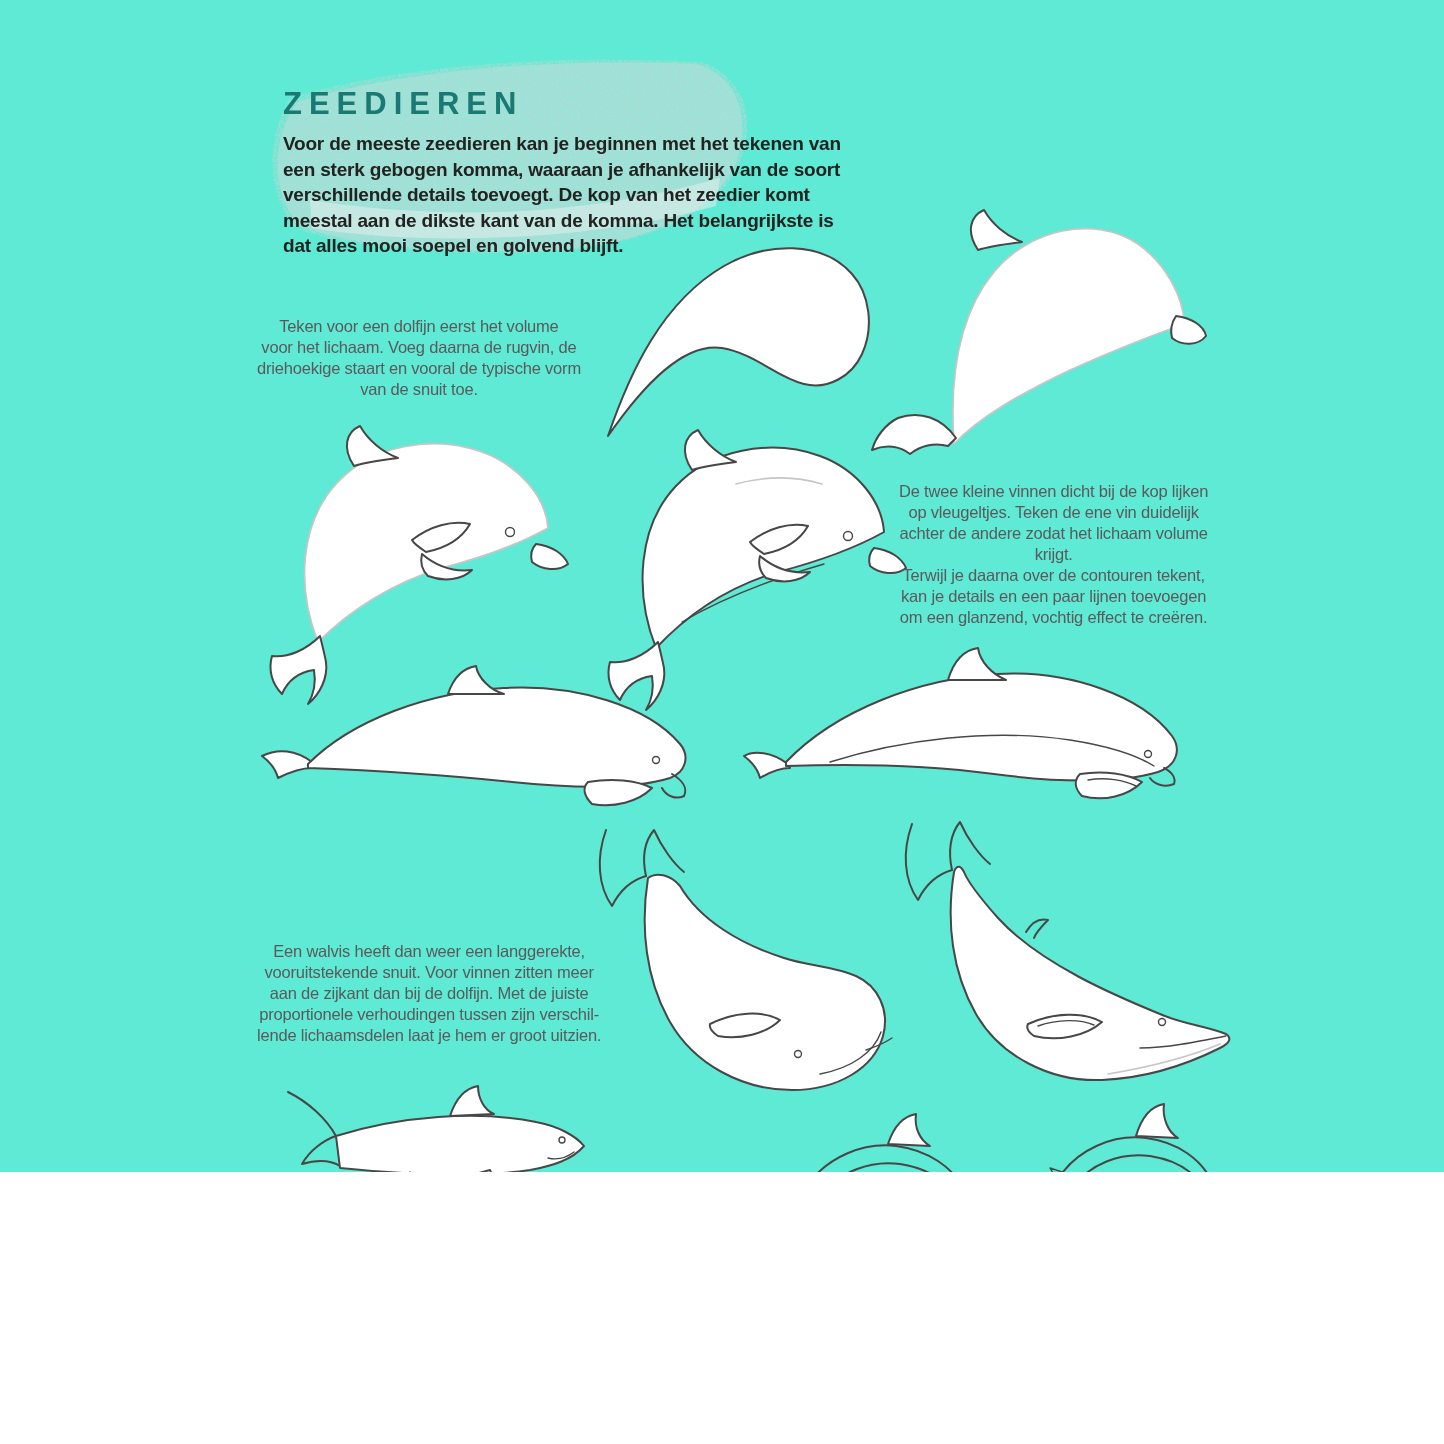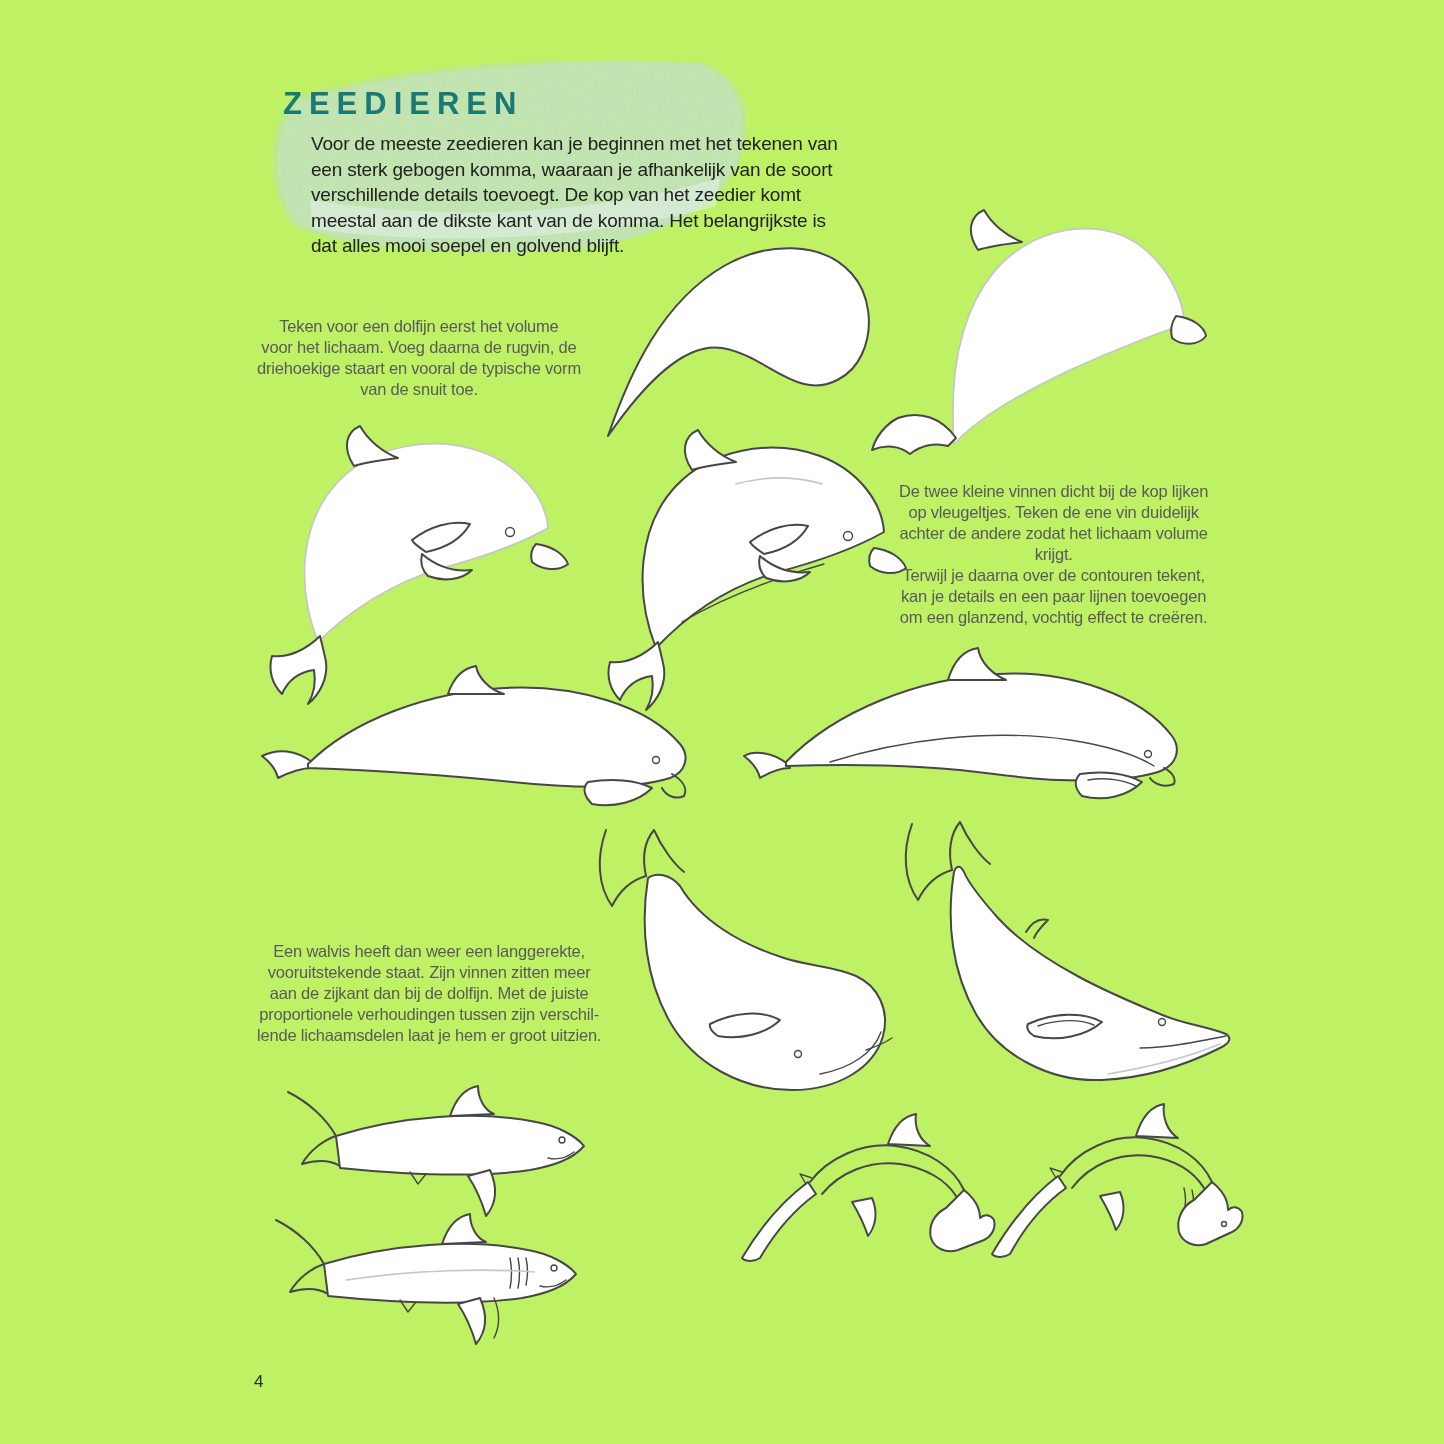--- a/index.html
+++ b/index.html
@@ -1,27 +1,27 @@
 <!DOCTYPE html>
 <html><head>
 <meta charset="utf-8">
 <style>
   html,body { margin:0; padding:0; background:#ffffff; }
   .page {
-    position:relative; width:1444px; height:1444px; background:#bef264;
+    position:relative; width:1444px; height:1172px; background:#5eead4;
     font-family:"Liberation Sans", sans-serif; overflow:hidden;
   }
   .abs { position:absolute; }
   .title {
     font-size:31px; font-weight:800; letter-spacing:7px; color:#1a7a73;
     font-family:"Liberation Sans", sans-serif;
   }
   .intro {
-    font-size:19px; font-weight:400; line-height:25.5px; color:#222220;
-    white-space:pre; letter-spacing:-0.2px;margin-left:28px;
+    font-size:19px; font-weight:700; line-height:25.5px; color:#222220;
+    white-space:pre; letter-spacing:-0.2px;
   }
   .body-text {
     font-size:16.5px; font-weight:400; line-height:21px; color:#5a5a5c;
     white-space:pre; letter-spacing:-0.2px;text-align:center;
   }
   .pagenum { font-size:17px; color:#2b2b2b; }
   svg.fig { position:absolute; overflow:visible; }
   
   .ld  { fill:none; stroke:#474747; stroke-width:2;   stroke-linecap:round; stroke-linejoin:round; }
   .ldt { fill:none; stroke:#474747; stroke-width:1.4; stroke-linecap:round; stroke-linejoin:round; }
@@ -115,21 +115,21 @@
     <path class="lf" d="M208 36 C214 16 224 6 238 4 C240 18 252 30 266 36 L208 36 Z"></path>
     <path class="ldt" d="M90 118 C160 96 250 84 330 96 C368 102 398 112 414 122"></path>
     <circle class="ldt" cx="408" cy="110" r="3.5"></circle>
     <path class="ld" d="M424 124 C432 128 436 134 434 140 C424 144 414 140 410 134"></path>
     <path class="lf" d="M340 130 C364 126 388 130 402 138 C388 152 364 158 342 152 C334 144 334 136 340 130 Z"></path>
     <path class="ldt" d="M348 136 C366 133 384 136 396 142"></path>
   </svg>
 
 
   <div class="abs body-text" style="left:257px; top:941px;">Een walvis heeft dan weer een langgerekte,
-vooruitstekende staat. Zijn vinnen zitten meer
+vooruitstekende snuit. Voor vinnen zitten meer
 aan de zijkant dan bij de dolfijn. Met de juiste
 proportionele verhoudingen tussen zijn verschil-
 lende lichaamsdelen laat je hem er groot uitzien.</div>
 
   <svg class="fig" style="left:582px; top:824px;" width="338" height="276" viewBox="0 0 338 276">
     <path class="ld" d="M24 6 C14 34 16 62 30 82 C38 66 50 56 64 52"></path>
     <path class="ld" d="M64 52 C60 34 62 18 72 6 C80 24 92 40 102 48"></path>
     <path class="lf" d="M66 54 C58 104 64 156 88 198 C112 240 160 266 210 266 C256 266 292 244 301 212 C308 186 296 162 274 152 C252 142 226 142 202 134 C158 120 118 96 98 62 C88 50 74 48 66 54 Z"></path>
     <path class="ldt" d="M238 250 C270 244 292 228 299 208"></path>
     <path class="lf" d="M128 200 C152 188 180 186 198 196 C184 210 158 216 136 212 C130 208 127 204 128 200 Z"></path>

